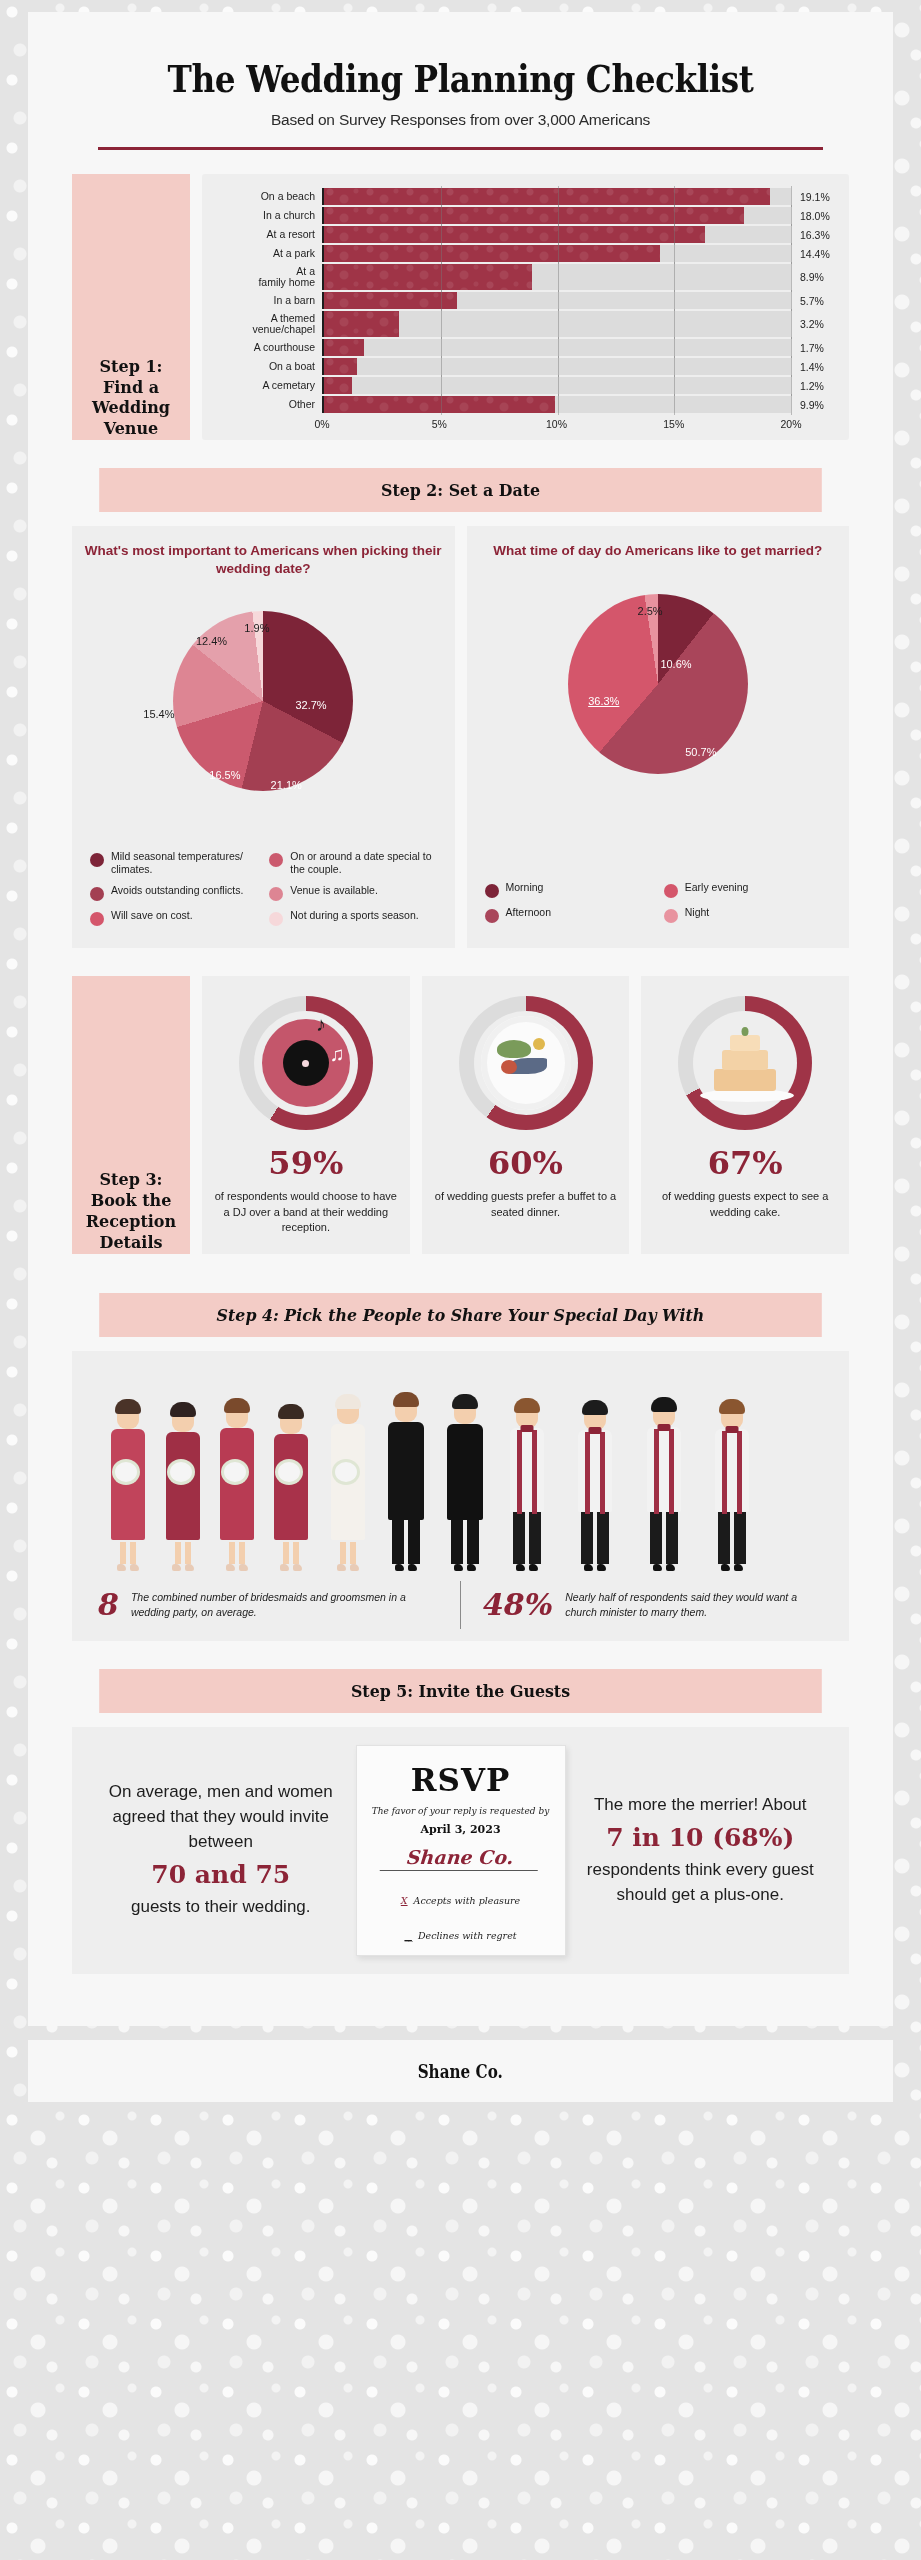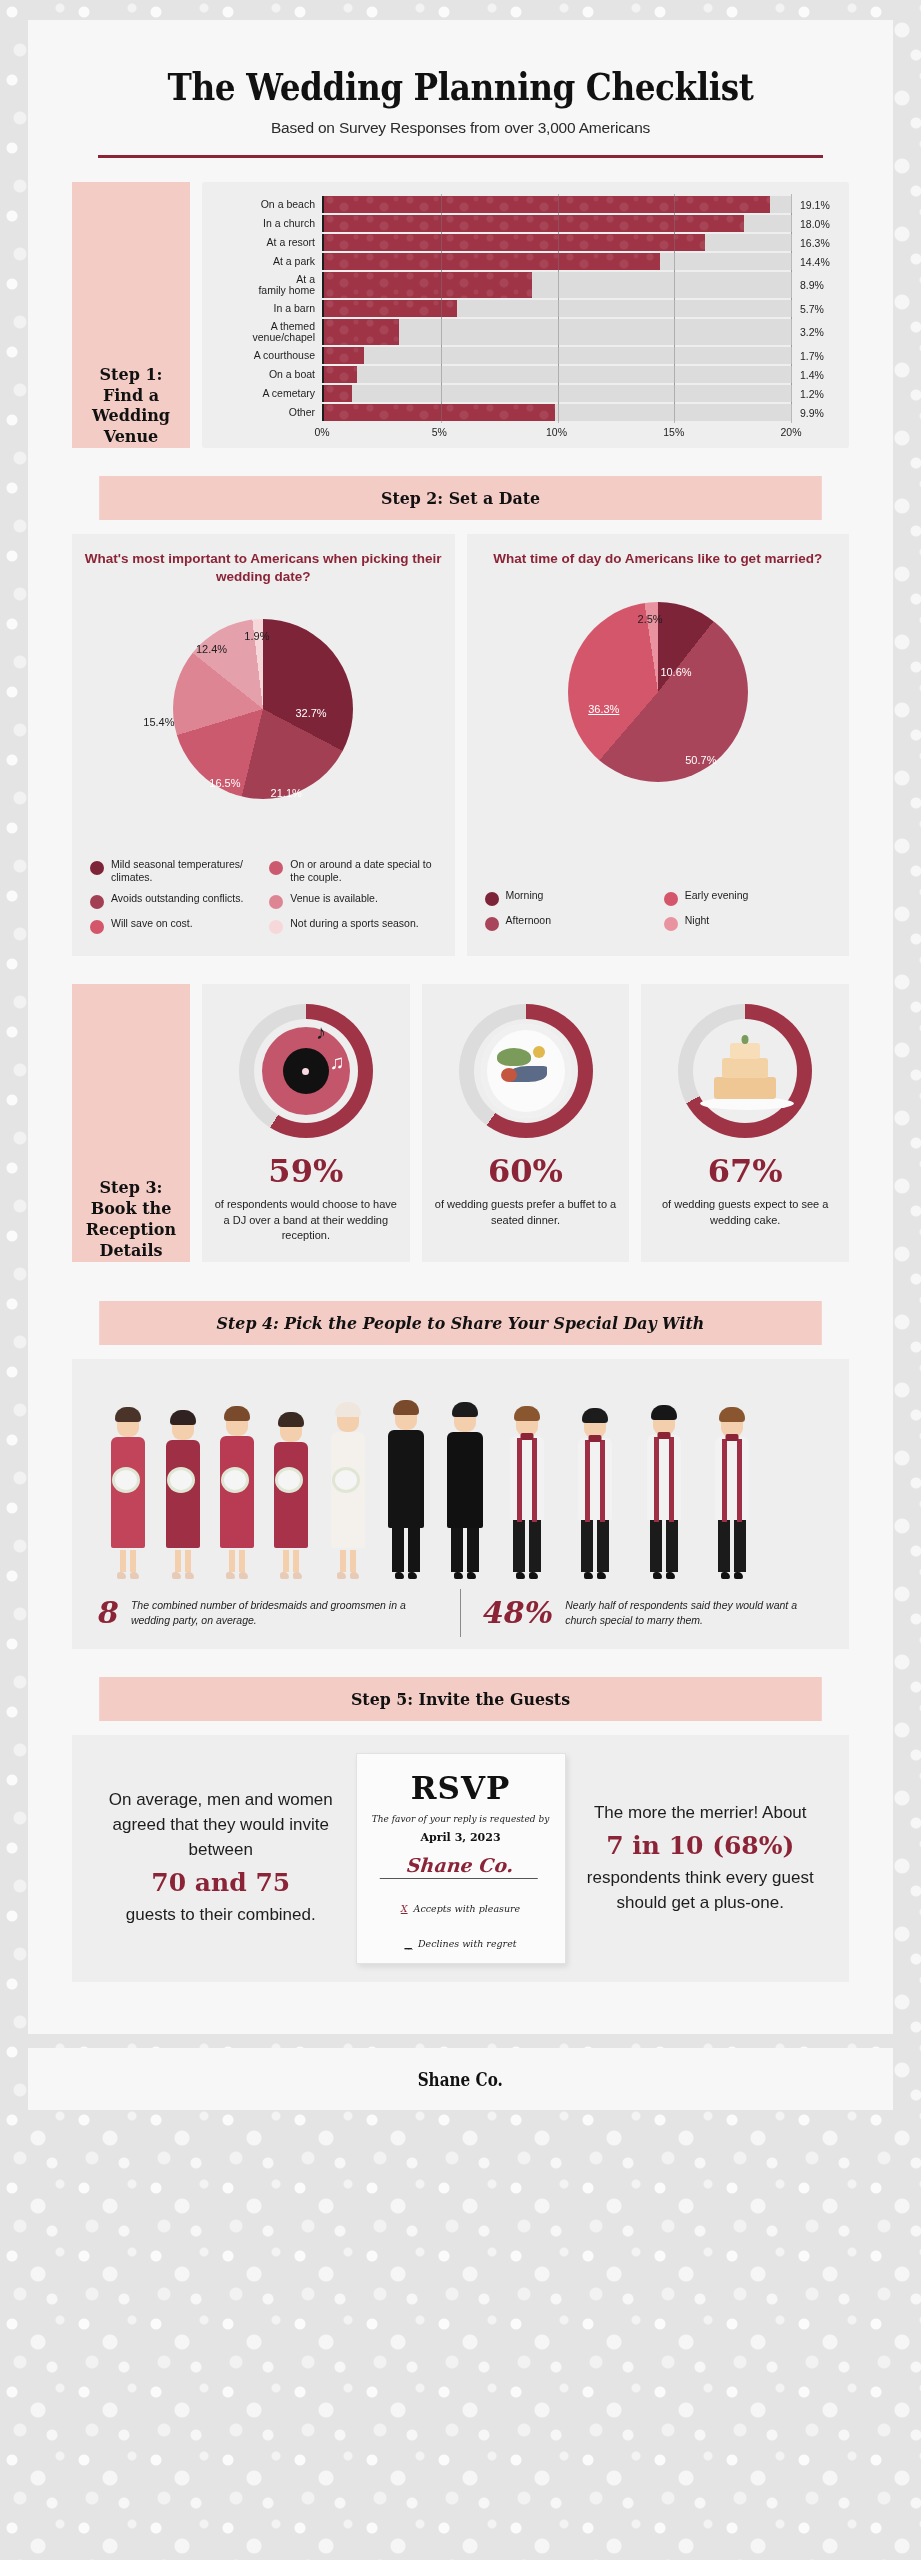--- a/index.html
+++ b/index.html
@@ -16,21 +16,21 @@
     width: 921px;
     min-height: 2560px;
     background-color: #e4e4e4;
     background-image:
       radial-gradient(circle at 12px 12px, rgba(255,255,255,.85) 5px, transparent 6px),
       radial-gradient(circle at 38px 30px, rgba(255,255,255,.65) 7px, transparent 8px),
       radial-gradient(circle at 60px 8px, rgba(255,255,255,.55) 4px, transparent 5px),
       radial-gradient(circle at 20px 50px, rgba(255,255,255,.5) 6px, transparent 7px),
       radial-gradient(circle at 52px 55px, rgba(255,255,255,.7) 5px, transparent 6px);
     background-size: 72px 68px;
-    padding: 20px 28px 0 28px;
+    padding: 12px 28px 0 28px;
   }
 
   .sheet {
     background: #f7f7f7;
     width: 865px;
     margin: 0 auto;
     padding: 22px 26px 30px 26px;
   }
 
   
@@ -742,33 +742,33 @@
             </div>
           </div>
         <div class="party-stats">
           <div class="pstat">
             <span class="pstat-num">8</span>
             <span class="pstat-txt">The combined number of bridesmaids and groomsmen in a wedding party, on average.</span>
           </div>
           <div class="vdiv"></div>
           <div class="pstat">
             <span class="pstat-num">48%</span>
-            <span class="pstat-txt">Nearly half of respondents said they would want a church special to marry them.</span>
+            <span class="pstat-txt">Nearly half of respondents said they would want a church minister to marry them.</span>
           </div>
         </div>
       </div>
     </div>
 
     <div class="sec5">
       <div class="step-banner">Step 5: Invite the Guests</div>
       <div class="rsvp-panel">
         <div class="rsvp-side">
           <p>On average, men and women agreed that they would invite between</p>
           <div class="rsvp-big">70 and 75</div>
-          <p>guests to their combined.</p>
+          <p>guests to their wedding.</p>
         </div>
 
         <div class="rsvp-card">
           <div class="rsvp-head">RSVP</div>
           <div class="rsvp-sub">The favor of your reply is requested by</div>
           <div class="rsvp-date">April 3, 2023</div>
           <div class="rsvp-sign">Shane Co.</div>
           <div class="rsvp-opt">
             <span class="mark">X</span>
             <span>Accepts with pleasure</span>

